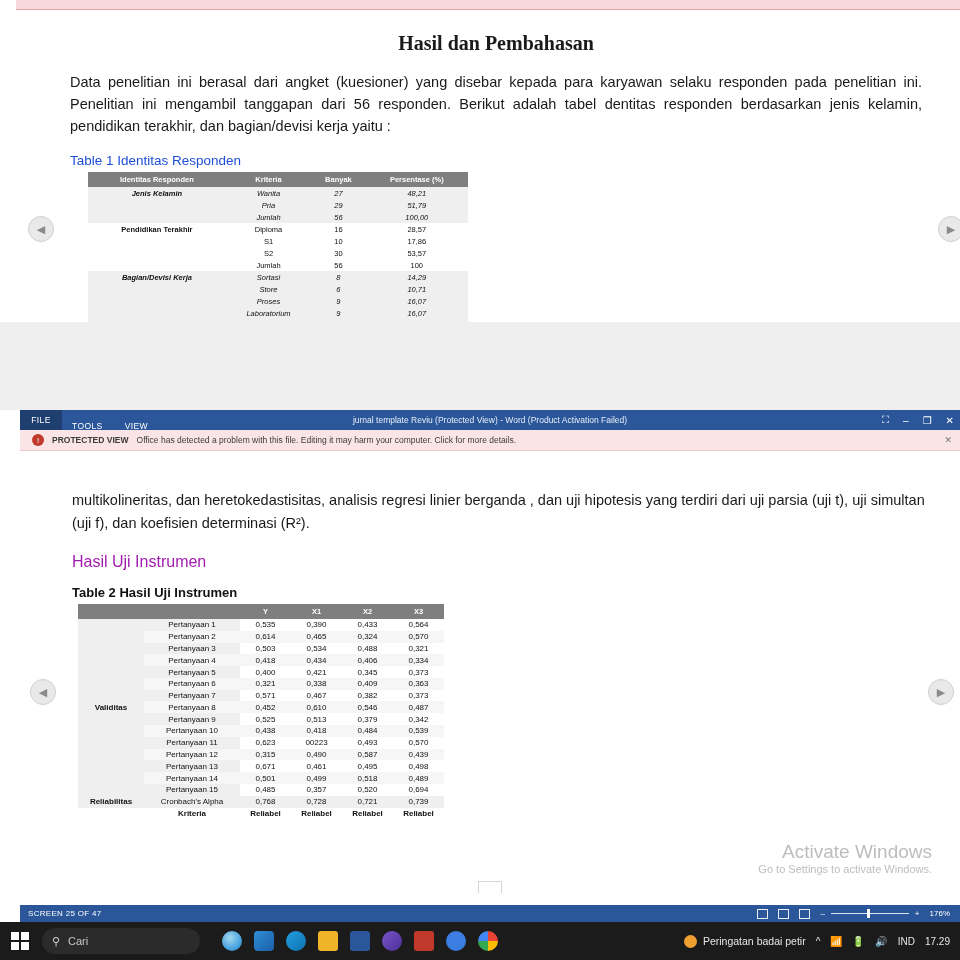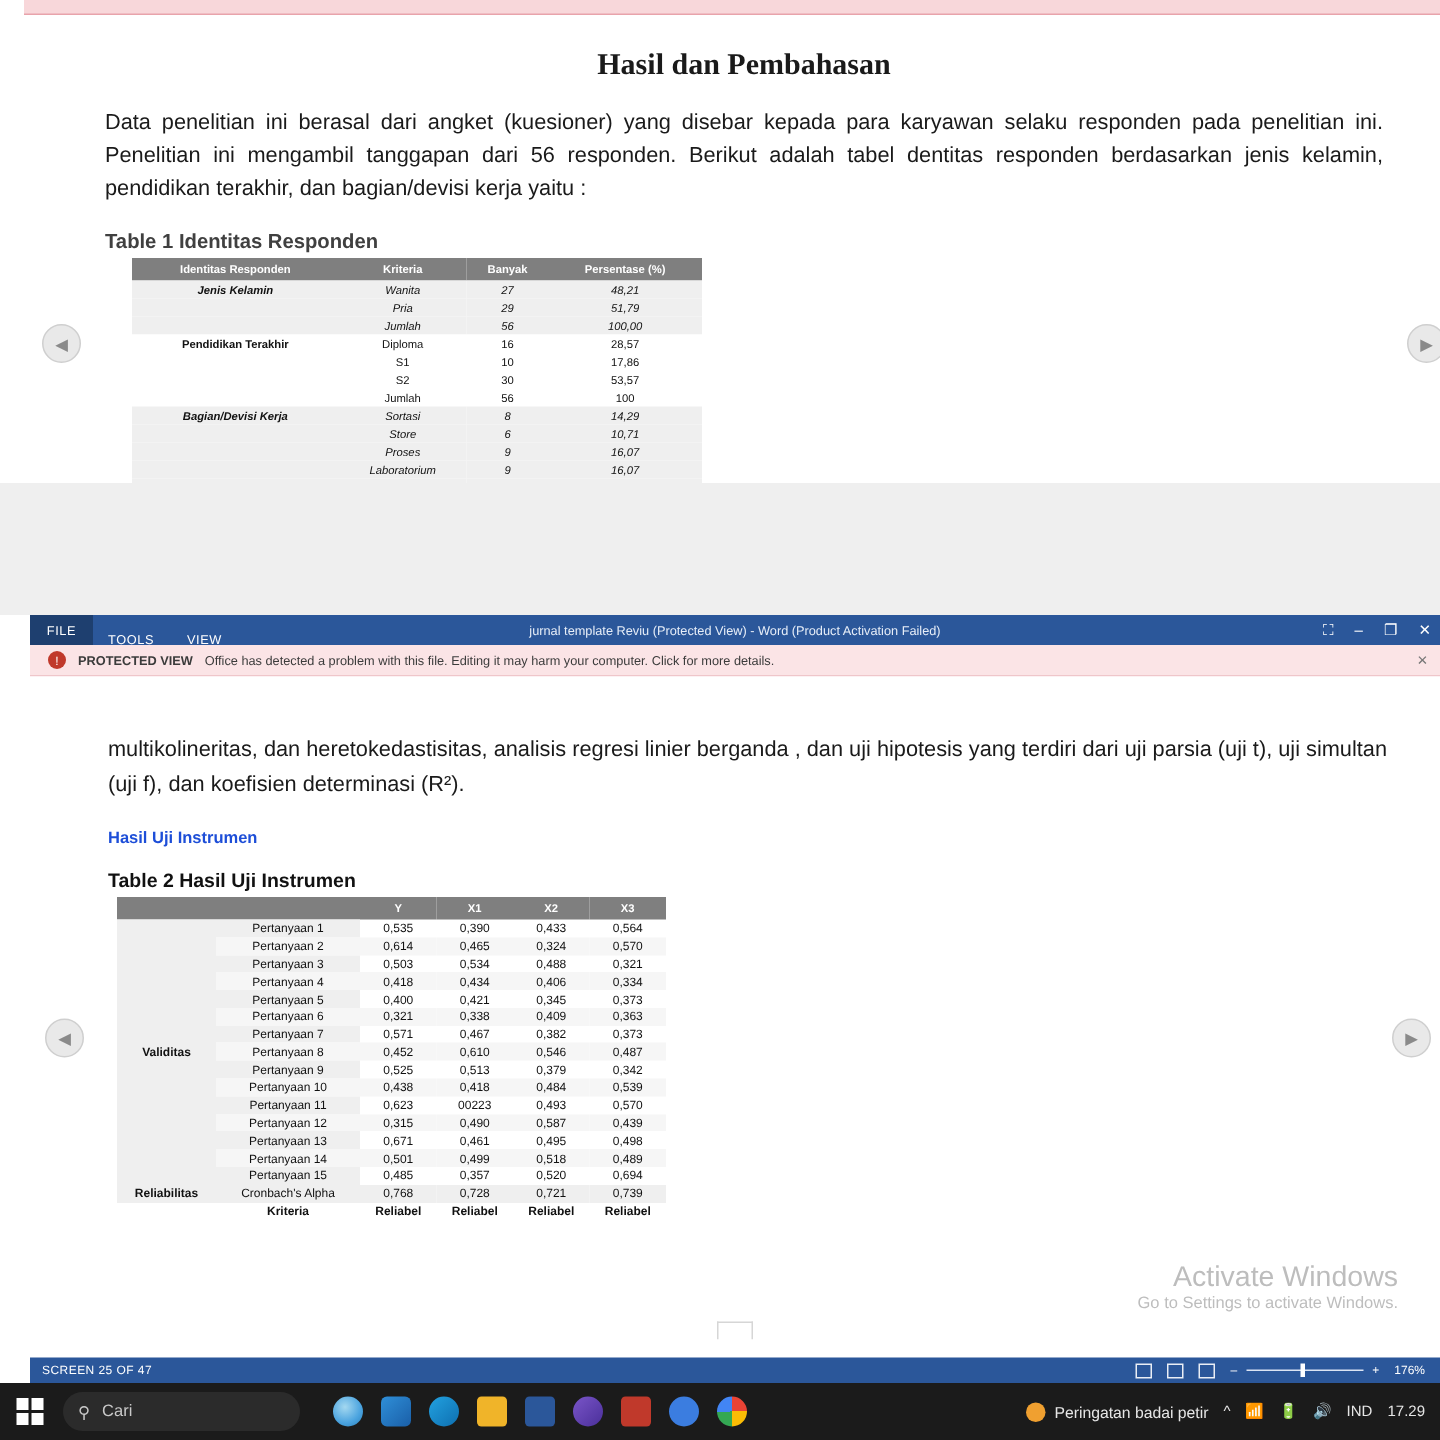--- a/index.html
+++ b/index.html
@@ -28,21 +28,21 @@
     text-align:center; font-family:"Liberation Serif", serif;
     font-size:20px; font-weight:bold; color:#1a1a1a;
     margin-top:22px;
   }
   .doc-para {
     margin:16px 34px 0 34px;
     font-size:14.5px; line-height:22px; color:#1a1a1a;
     text-align:justify;
   }
   .tbl-caption {
-    margin:16px 34px 4px 34px; font-size:13.5px; font-weight:bold; color:#404040;
+    margin:16px 34px 4px 34px; font-size:13.5px; font-weight:normal; color:#1d4ed8;
   }
 
   
   .tbl1-wrap { margin-left:52px; width:380px; }
   table.t1 { border-collapse:collapse; width:380px; font-size:8px; }
   table.t1 th {
     background:#7f7f7f; color:#ffffff; font-weight:bold;
     padding:3px 2px; text-align:center; font-size:7.5px;
   }
   table.t1 td {
@@ -107,21 +107,21 @@
 
   #word-canvas {
     position:relative; height:442px; background:#ffffff; overflow:hidden;
   }
   #word-page {
     position:absolute; left:0; top:0; width:940px; height:442px; background:#ffffff;
   }
   .w-para {
     margin:38px 30px 0 52px; font-size:14.5px; line-height:23px; color:#1a1a1a;
   }
-  .w-h { margin:18px 52px 0 52px; font-size:11px; font-weight:bold; color:#1d4ed8; }
+  .w-h { margin:18px 52px 0 52px; font-size:16px; font-weight:normal; color:#a21caf; }
   .w-cap { margin:14px 52px 4px 52px; font-size:13px; font-weight:bold; color:#111; }
 
   
   .tbl2-wrap { margin-left:58px; width:366px; }
   table.t2 { border-collapse:collapse; width:366px; font-size:8px; }
   table.t2 th {
     background:#7f7f7f; color:#ffffff; font-weight:bold;
     padding:3px 2px; text-align:center; font-size:7.5px;
   }
   table.t2 td { padding:1.4px 2px; font-size:8px; color:#111; text-align:center; }
@@ -172,21 +172,21 @@
     width:158px; height:26px; background:#2b2b2b; border-radius:13px;
     display:flex; align-items:center; color:#c9c9c9; font-size:11px; margin-left:2px;
   }
   #searchbox .mag { margin:0 8px 0 10px; font-size:11px; }
   .tb-icons { display:flex; align-items:center; gap:12px; margin-left:22px; }
   .tb-ico { width:20px; height:20px; border-radius:3px; }
   #tray {
     margin-left:auto; display:flex; align-items:center; gap:10px;
     margin-right:10px; color:#e6e6e6; font-size:10px;
   }
-  #weather { display:flex; align-items:flex-end; gap:6px; font-size:10.5px;margin-left:36px; }
+  #weather { display:flex; align-items:center; gap:6px; font-size:10.5px;margin-left:36px; }
   .sun { width:13px; height:13px; border-radius:50%; background:#f0a030; }
   #clock { display:flex; flex-direction:column; align-items:flex-end; line-height:11px; font-size:10px; }
 </style>
 </head>
 <body>
 
 <div id="top-slice">
   <div id="top-pink-bar"></div>
 
   <div id="top-page">

